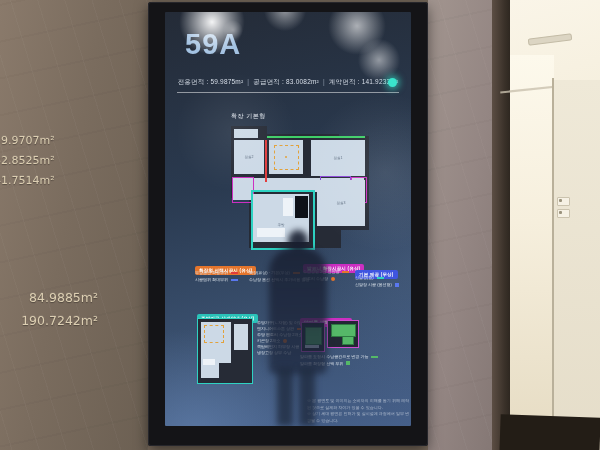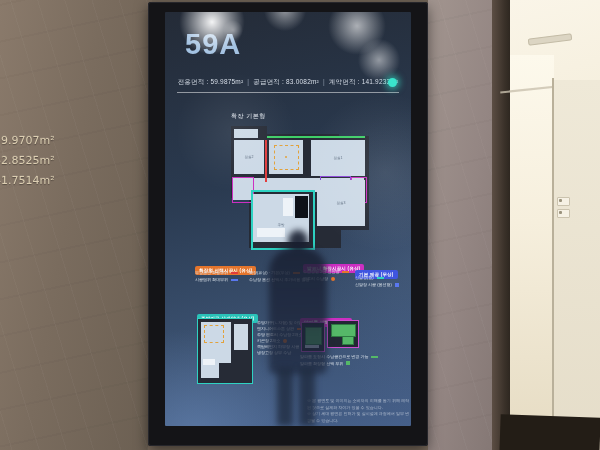--- a/index.html
+++ b/index.html
@@ -67,20 +67,22 @@
 <body>
 
 <div class="abs wall-left">
   <div class="abs wall-texture"></div>
   <div class="abs engraving" style="left:-6px;top:131px;font-size:11px;line-height:20px;">
     <div>59.9707m²</div>
     <div>82.8525m²</div>
     <div>41.7514m²</div>
   </div>
   <div class="abs engraving" style="left:0;top:286px;width:98px;font-size:12.5px;line-height:23px;text-align:right;">
+    <div>84.9885m²</div>
+    <div>190.7242m²</div>
   </div>
 </div>
 
 <div class="abs pillar-right">
   <div class="abs wall-texture"></div>
 </div>
 <div class="abs pillar-edge"></div>
 <div class="abs hallway"></div>
 <div class="abs hall-lit"></div>
 <div class="abs ceiling-slot"></div>

